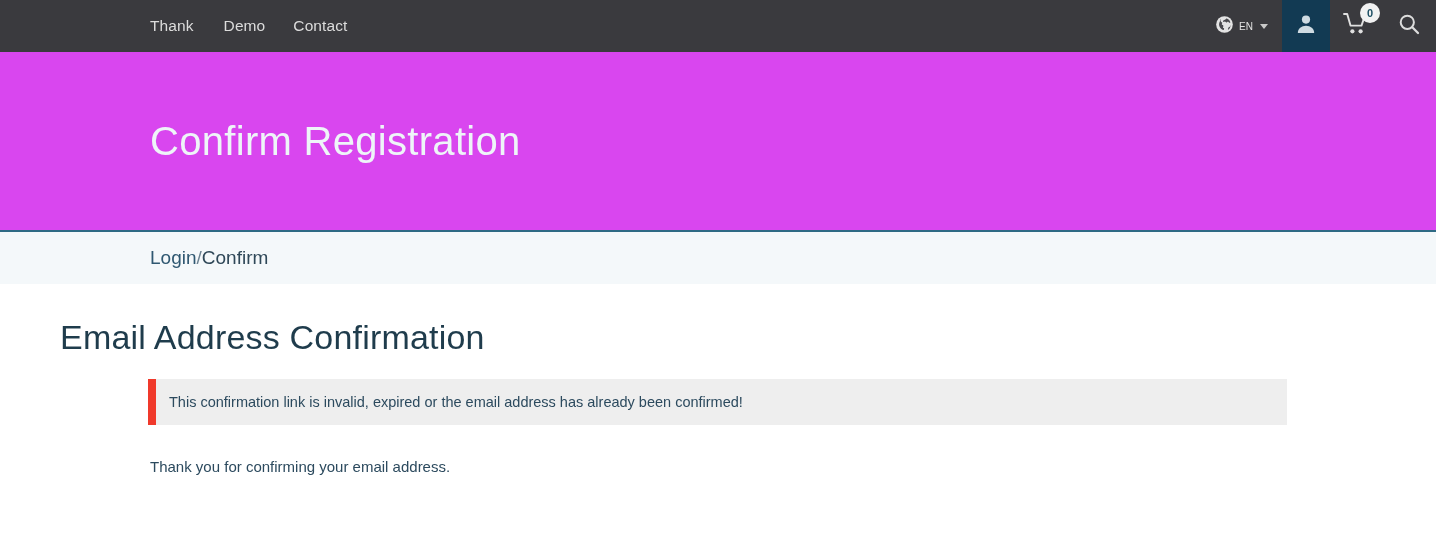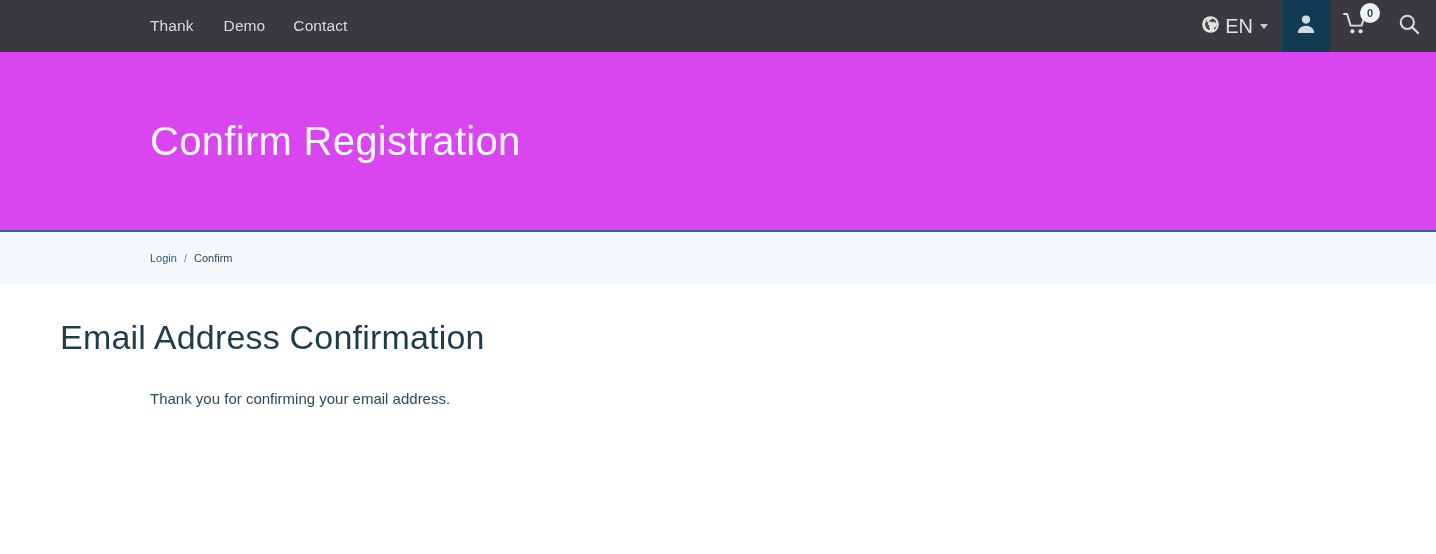--- a/index.html
+++ b/index.html
@@ -35,21 +35,21 @@
 
   .nav-right{
     position:absolute; right:0; top:0; height:52px;
     display:flex; align-items:stretch;
   }
   .lang-switch{
     display:flex; align-items:center; gap:5px;
     padding:0 14px 0 10px;
     cursor:pointer;
   }
-  .lang-label{ color:#e2e2e2; font-size:20px; }
+  .lang-label{ color:#e2e2e2; font-size:10px; }
   .caret{
     width:0;height:0;
     border-left:4.5px solid transparent;
     border-right:4.5px solid transparent;
     border-top:5px solid #c9c9c9;
     margin-left:2px;
   }
   .icon-cell{
     width:48px;
     display:flex; align-items:center; justify-content:center;
@@ -85,23 +85,23 @@
   }
 
   
   .breadcrumb-band{
     width:1436px; height:52px;
     background:#f4f8fa;
     display:flex; align-items:center;
   }
   .breadcrumb{
     margin-left:150px;
-    font-size:11px;
+    font-size:19px;
     color:#2f4858;
-    display:flex; align-items:center; gap:7px;
+    display:flex; align-items:center; 
   }
   .crumb-link{ color:#2f5871; cursor:pointer; }
   .crumb-sep{ color:#6c8291; }
   .crumb-current{ color:#2f4858; }
 
   
   .main{
     width:1436px;
     background:#ffffff;
     padding-top:34px;
@@ -195,15 +195,18 @@
   <div class="breadcrumb">
     <span class="crumb-link">Login</span>
     <span class="crumb-sep">/</span>
     <span class="crumb-current">Confirm</span>
   </div>
 </div>
 
 <div class="main">
   <h2 class="page-heading">Email Address Confirmation</h2>
 
+  <div class="alert">
+    <span class="alert-text">This confirmation link is invalid, expired or the email address has already been confirmed!</span>
+  </div>
 
   <div class="thanks">Thank you for confirming your email address.</div>
 </div>
 
 </body></html>

